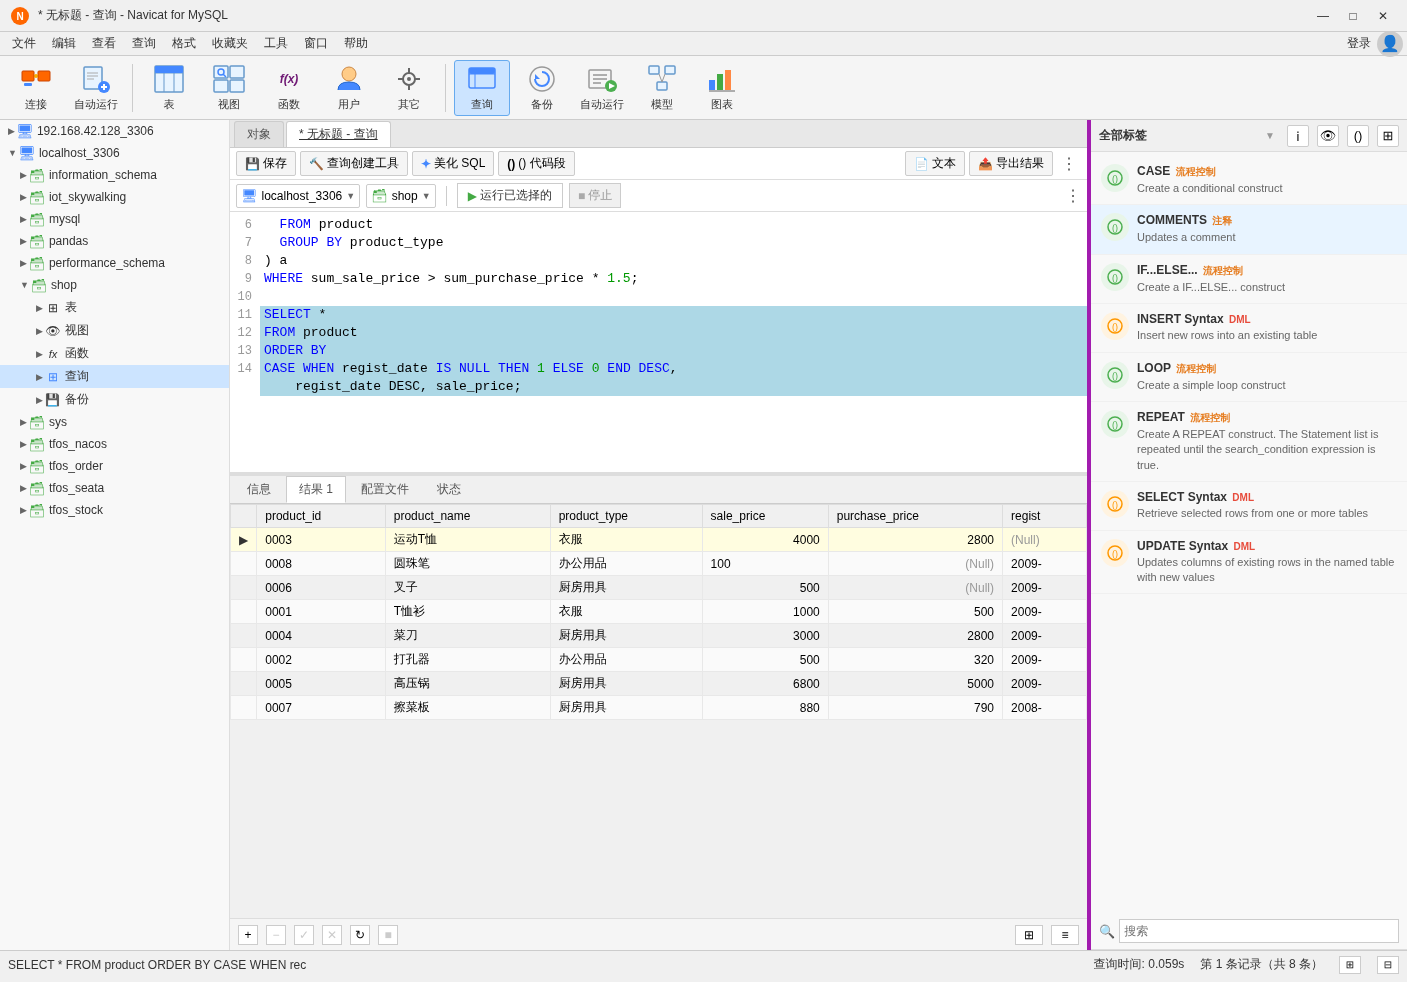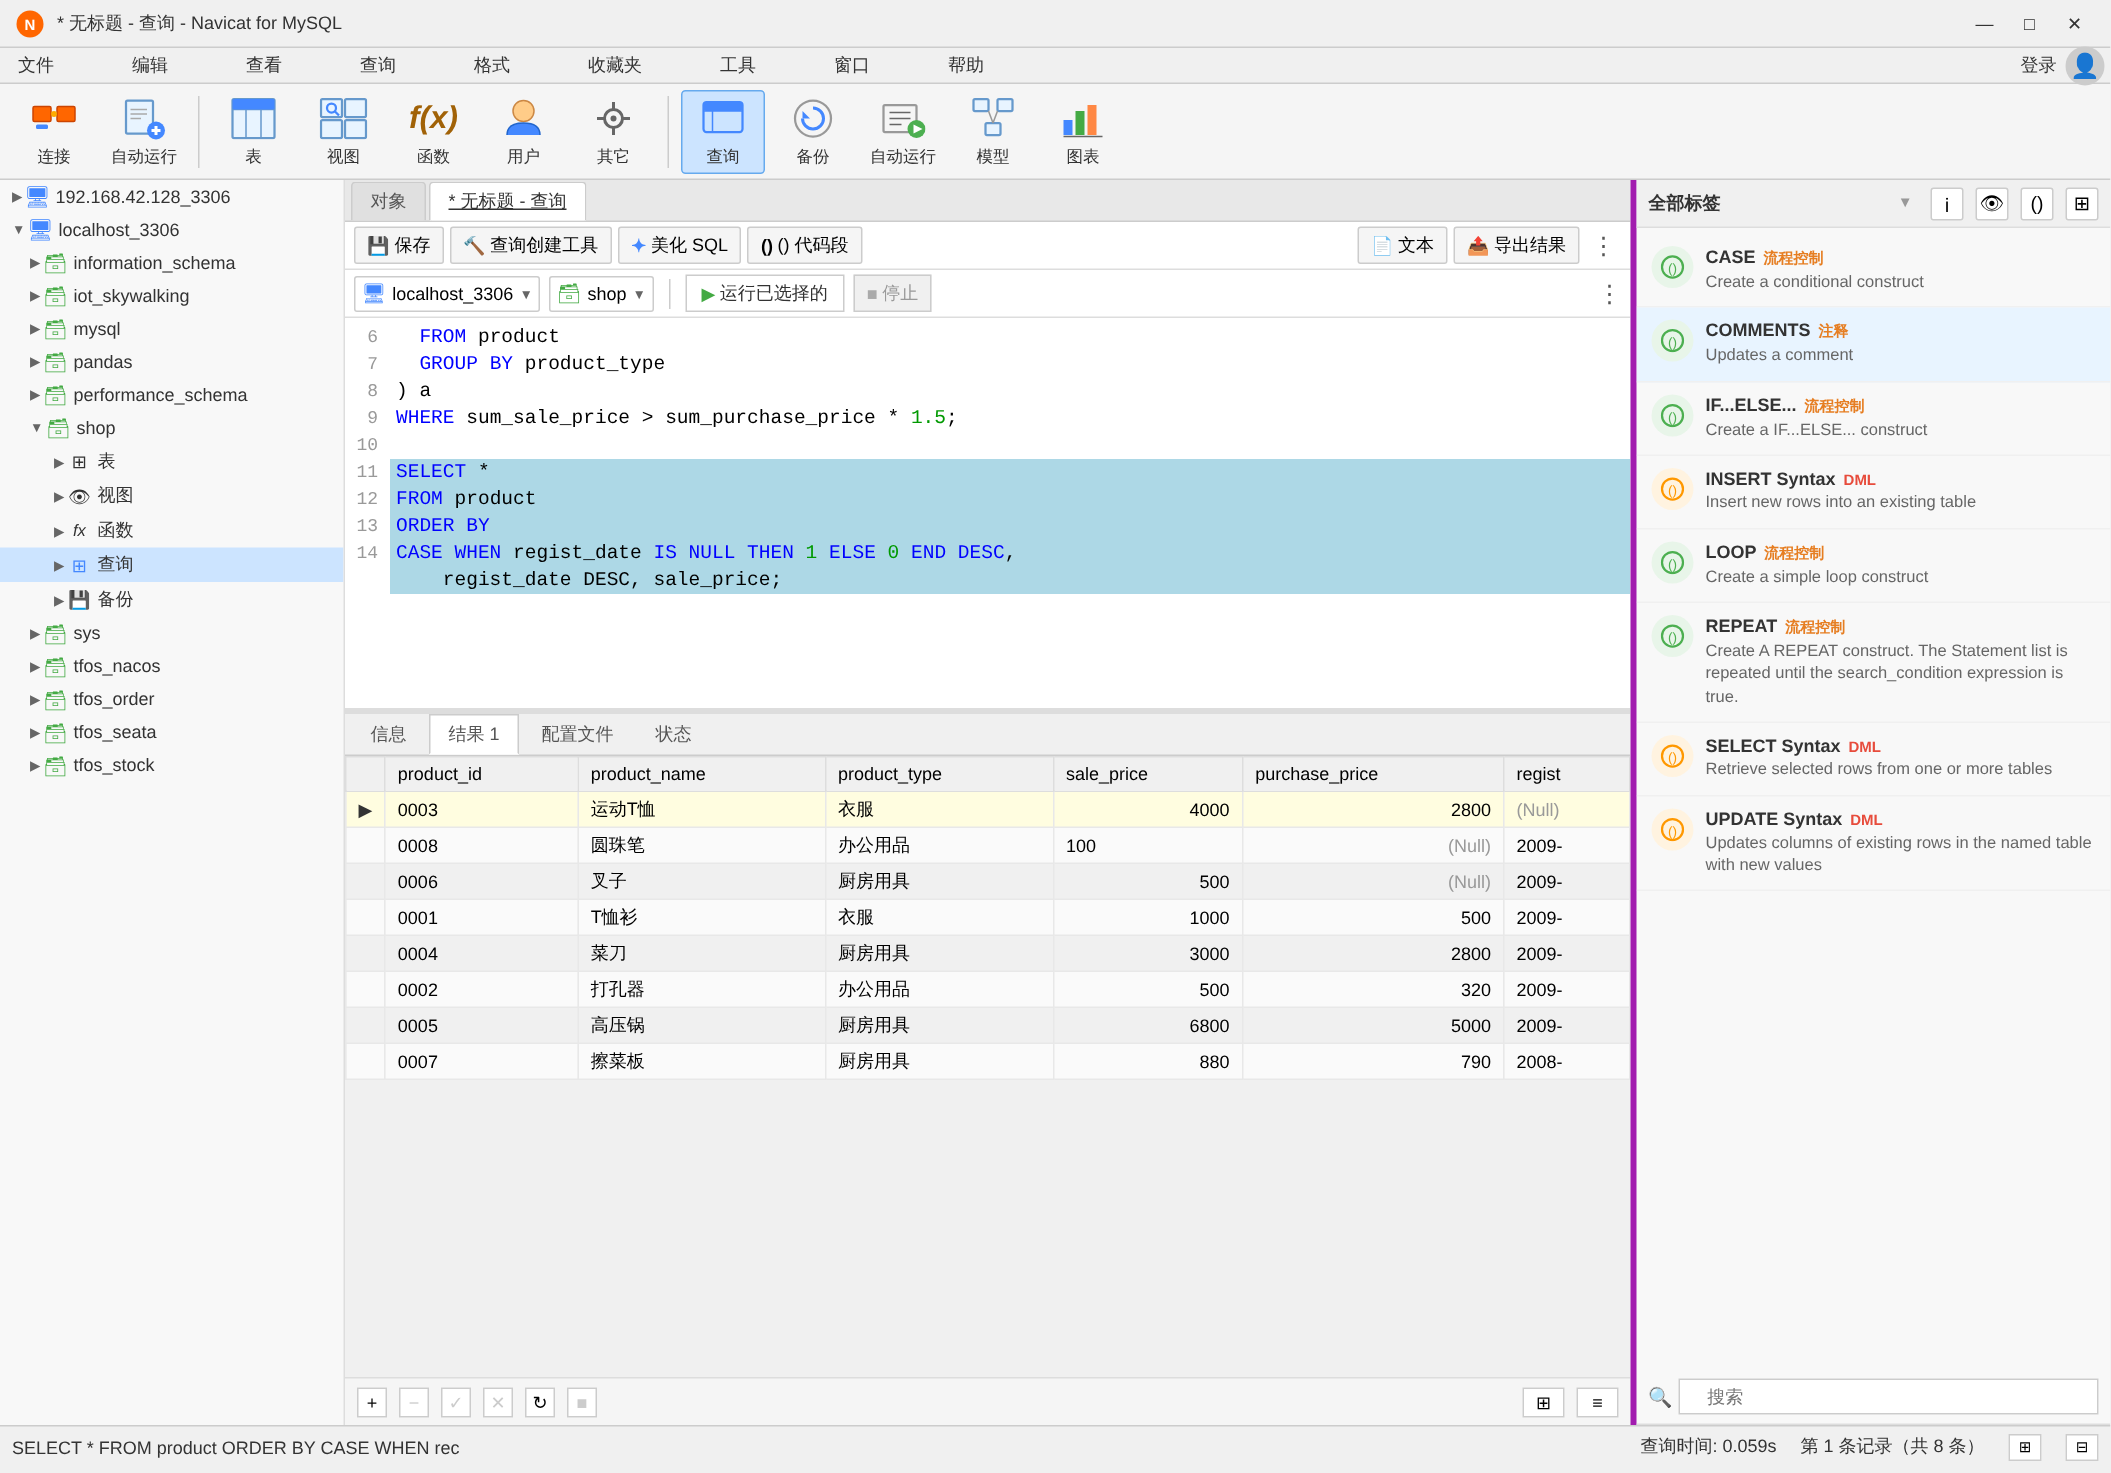--- a/index.html
+++ b/index.html
@@ -6,21 +6,21 @@
     body { font-family: 'Microsoft YaHei', Arial, sans-serif; font-size: 12px; background: #f0f0f0; overflow: hidden; width: 1407px; height: 982px; }
     
     
     .title-bar { background: #f0f0f0; height: 32px; display: flex; align-items: center; padding: 0 10px; border-bottom: 1px solid #ccc; }
     .title-bar .app-icon { width: 20px; height: 20px; margin-right: 8px; }
     .title-bar .title-text { flex: 1; font-size: 12px; color: #333; }
     .title-bar .win-controls { display: flex; gap: 2px; }
     .win-btn { width: 28px; height: 20px; border: none; background: transparent; cursor: pointer; font-size: 12px; display: flex; align-items: center; justify-content: center; color: #333; }
 
     
-    .menu-bar { background: #f0f0f0; height: 24px; display: flex; align-items: center; padding: 0 4px; border-bottom: 1px solid #ccc; gap: 36px; }
+    .menu-bar { background: #f0f0f0; height: 24px; display: flex; align-items: center; padding: 0 4px; border-bottom: 1px solid #ccc; }
     .menu-item { padding: 2px 8px; cursor: pointer; font-size: 12px; color: #333; }
     .login-area { margin-left: auto; display: flex; align-items: center; gap: 6px; font-size: 12px; }
 
     
     .toolbar { background: #f5f5f5; height: 64px; display: flex; align-items: center; padding: 4px 8px; border-bottom: 1px solid #ccc; gap: 4px; }
     .toolbar-btn { display: flex; flex-direction: column; align-items: center; justify-content: center; width: 56px; height: 56px; cursor: pointer; border: 1px solid transparent; border-radius: 3px; font-size: 11px; color: #333; gap: 2px; }
     .toolbar-btn.active { background: #cce4ff; border-color: #66aaee; }
     .toolbar-btn .tb-icon { width: 32px; height: 32px; display: flex; align-items: center; justify-content: center; font-size: 22px; }
     .toolbar-separator { width: 1px; height: 48px; background: #ccc; margin: 0 4px; }
 
@@ -84,21 +84,21 @@
     .status-bar { height: 28px; background: #f0f0f0; border-top: 1px solid #ccc; display: flex; align-items: center; padding: 0 8px; font-size: 12px; color: #333; }
     .status-text { flex: 1; white-space: nowrap; overflow: hidden; text-overflow: ellipsis; }
     .status-right { display: flex; gap: 16px; flex-shrink: 0; }
 
     
     .right-panel { width: 320px; background: #f8f8f8; border-left: 4px solid #a21caf; flex-shrink: 0; display: flex; flex-direction: column; overflow: hidden; }
     .right-panel-header { height: 32px; background: #f0f0f0; border-bottom: 1px solid #ddd; display: flex; align-items: center; padding: 0 8px; gap: 8px; }
     .rph-label { flex: 1; font-size: 12px; font-weight: bold; color: #333; }
     .rph-icon { width: 22px; height: 22px; border: 1px solid #ccc; display: flex; align-items: center; justify-content: center; cursor: pointer; font-size: 13px; border-radius: 2px; background: white; }
     .right-panel-search { padding: 6px 8px; border-bottom: 1px solid #ddd; display: flex; align-items: center; gap: 4px; }
-    .search-input { flex: 1; height: 24px; border: 1px solid #ccc; padding: 0 18px; font-size: 12px; }
+    .search-input { flex: 1; height: 24px; border: 1px solid #ccc; padding: 0 4px; font-size: 12px; }
     .snippet-list { flex: 1; overflow-y: auto; padding: 4px 0; }
     .snippet-item { display: flex; align-items: flex-start; padding: 8px 10px; border-bottom: 1px solid #f0f0f0; cursor: pointer; gap: 8px; }
     .snippet-icon { width: 28px; height: 28px; border-radius: 50%; display: flex; align-items: center; justify-content: center; flex-shrink: 0; font-size: 14px; }
     .si-green { background: #e8f5e9; color: #4caf50; }
     .si-orange { background: #fff3e0; color: #ff9800; }
     .snippet-info { flex: 1; }
     .snippet-title { font-size: 12px; font-weight: bold; color: #333; margin-bottom: 2px; }
     .snippet-desc { font-size: 11px; color: #666; line-height: 1.4; }
     .tag-flow { display: inline; color: #e67e22; font-size: 10px; margin-left: 2px; }
     .tag-dml { display: inline; color: #e74c3c; font-size: 10px; margin-left: 2px; }
@@ -196,21 +196,21 @@
         <rect x="17" y="1" width="14" height="12" rx="1" fill="#e8f4ff" stroke="#6699cc" stroke-width="1.5"></rect>
         <rect x="1" y="15" width="14" height="12" rx="1" fill="#e8f4ff" stroke="#6699cc" stroke-width="1.5"></rect>
         <rect x="17" y="15" width="14" height="12" rx="1" fill="#e8f4ff" stroke="#6699cc" stroke-width="1.5"></rect>
         <circle cx="8" cy="7" r="3" fill="none" stroke="#4488ff" stroke-width="1.5"></circle>
         <line x1="10" y1="9" x2="13" y2="12" stroke="#4488ff" stroke-width="1.5"></line>
       </svg>
     </div>
     <span>视图</span>
   </div>
   <div class="toolbar-btn">
-    <div class="tb-icon" style="font-size:21px;font-style:italic;font-weight:bold;color:#a16207;">f(x)</div>
+    <div class="tb-icon" style="font-size:12px;font-style:italic;font-weight:bold;color:#701a75;">f(x)</div>
     <span>函数</span>
   </div>
   <div class="toolbar-btn">
     <div class="tb-icon">
       <svg width="30" height="30" viewBox="0 0 30 30">
         <circle cx="15" cy="10" r="7" fill="#ffcc88" stroke="#cc8844" stroke-width="1"></circle>
         <path d="M4 26 Q4 18 15 18 Q26 18 26 26" fill="#4488ff" stroke="#2266cc" stroke-width="1"></path>
       </svg>
     </div>
     <span>用户</span>

